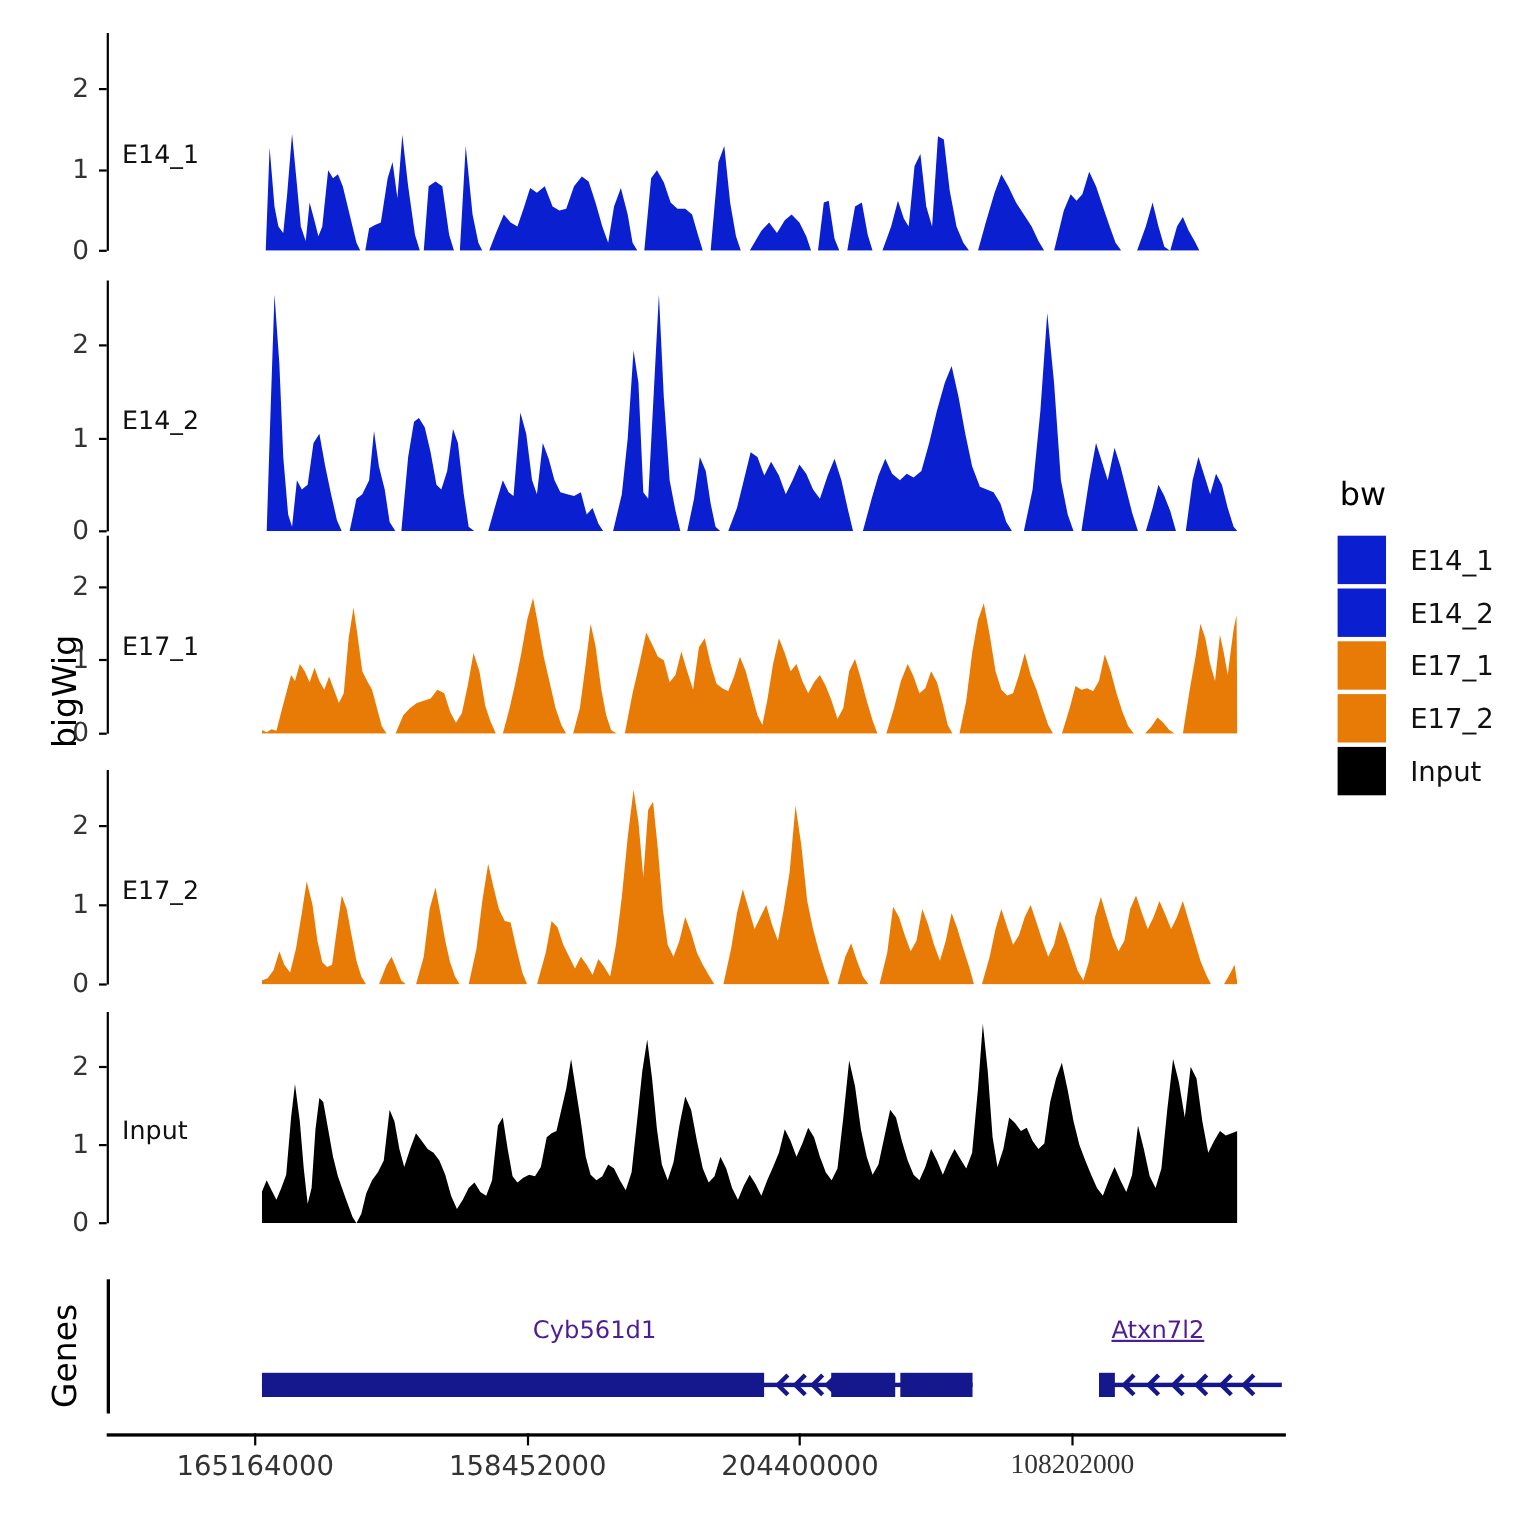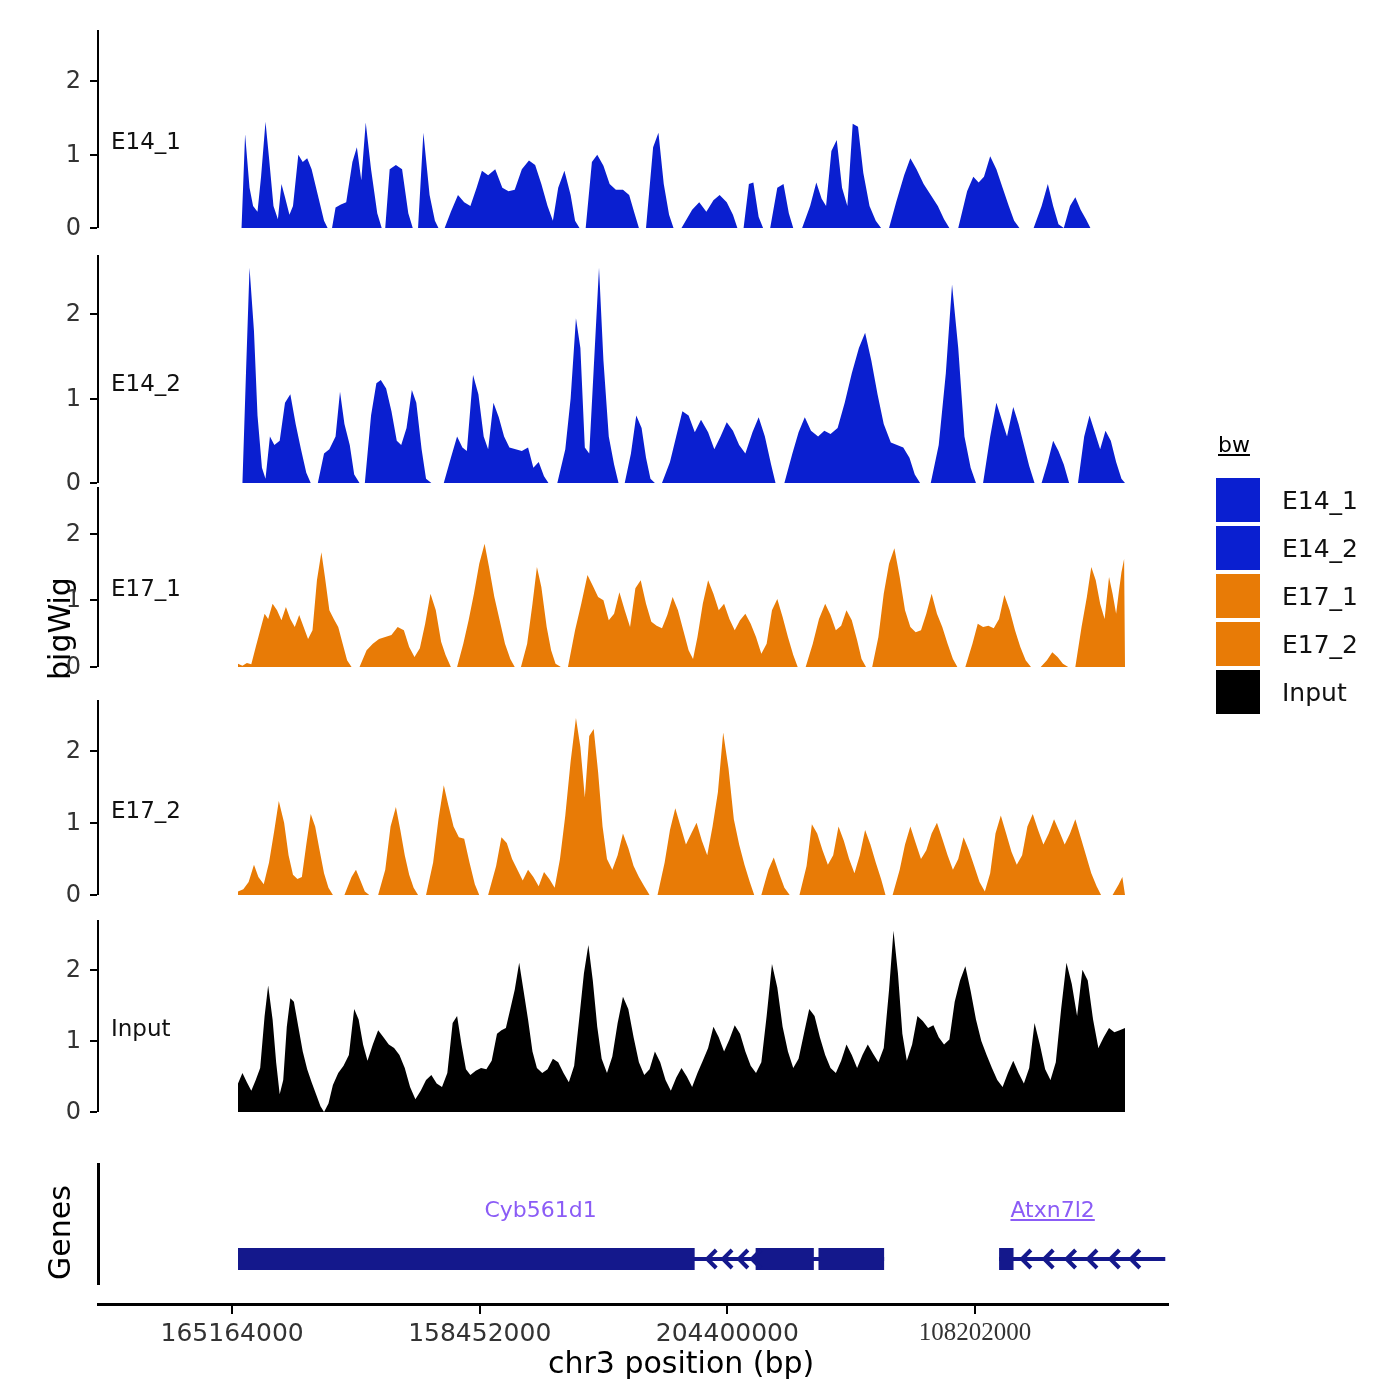--- a/index.html
+++ b/index.html
@@ -24,31 +24,31 @@
     width:60px;left:-76px;line-height:1;
   }
   .track-name{
     position:absolute;font-size:23px;color:#111;white-space:nowrap;
   }
   .plotarea{position:absolute;top:0;left:0;overflow:hidden;}
   .plotarea svg{display:block;}
 
   
   #legend{position:absolute;left:1216px;top:432px;width:180px;}
-  .legend-title{font-size:22px;color:#000;margin:0 0 20px 2px;text-decoration:underline;}
+  .legend-title{font-size:29px;color:#000;margin:0 0 20px 2px;}
   .legend-row{display:flex;align-items:center;height:46px;margin-bottom:2px;}
   .legend-swatch{width:44px;height:44px;flex:0 0 44px;}
   .legend-label{font-size:25px;color:#111;margin-left:22px;white-space:nowrap;}
 
   
   #genes-panel{position:absolute;left:97px;top:1163px;}
   #genes-axis{position:absolute;left:0;top:0;width:3px;height:122px;background:#000;}
   #gene-canvas{position:absolute;left:141px;top:0;}
   .gene-label{
-    position:absolute;font-size:22px;color:#8b5cf6;white-space:nowrap;
+    position:absolute;font-size:22px;color:#4c1d95;white-space:nowrap;
     transform:translateX(-50%);
   }
 
   
   #xaxis{position:absolute;left:97px;top:1303px;width:1072px;height:3px;background:#000;}
   .xtick{position:absolute;top:1303px;width:2px;height:11px;background:#000;}
   .xticklab{
     position:absolute;top:1318px;font-size:25px;color:#333;
     white-space:nowrap;transform:translateX(-50%);
   }
@@ -190,15 +190,14 @@
 <div id="xticks">
       <div class="xtick" style="left: 231.141px;"></div>
       <div class="xticklab" style="left: 232.141px;">165164000</div>
       <div class="xtick" style="left: 478.747px;"></div>
       <div class="xticklab" style="left: 479.747px;">158452000</div>
       <div class="xtick" style="left: 726.354px;"></div>
       <div class="xticklab" style="left: 727.354px;">204400000</div>
       <div class="xtick" style="left: 973.96px;"></div>
       <div class="xticklab" style="left: 974.96px; font-family: Liberation Serif, serif;">108202000</div>
     </div>
-<div class="axis-title" style="left:548px;top:1345px;">chr3 position (bp)</div>
 
 </div>
 
 </body></html>

